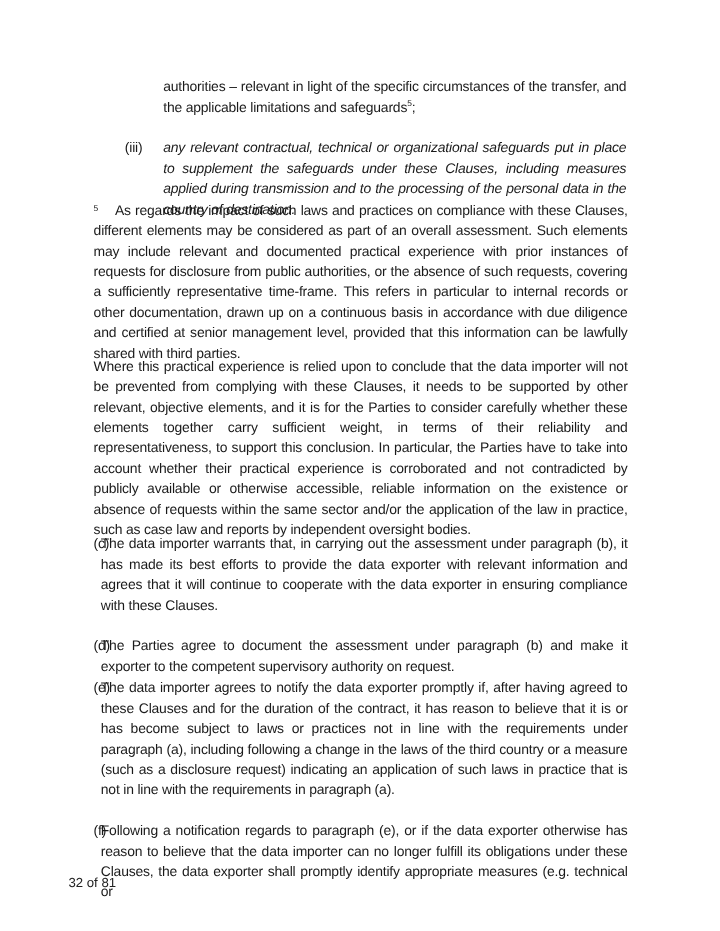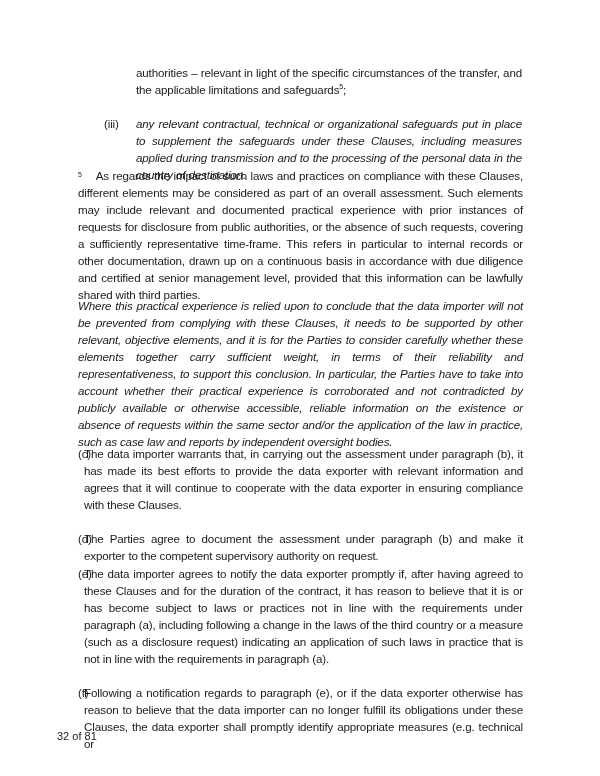--- a/index.html
+++ b/index.html
@@ -7,21 +7,21 @@
          font-family: "Liberation Sans", "DejaVu Sans", sans-serif; color: #1a1a1a; }
   .page { position: absolute; left: 0; top: 0; width: 600px; height: 776px; }
   .txt { font-size: 11.6px; line-height: 17px; text-align: justify; letter-spacing: -0.15px; }
   .block { position: absolute; }
   .sub-cont { left: 136px; top: 64px; width: 386px; }
   .item-iii { left: 104px; top: 115px; width: 418px; }
   .item-iii .lbl { position: absolute; left: 0; top: 0; }
   .item-iii .body { margin-left: 32px; font-style: italic; }
   .footnote { left: 78px; top: 167px; width: 445px; }
   .footnote .fn-mark { font-size: 7px; vertical-align: top; position: relative; top: -1px; margin-right: 14px; }
-  .para2 { left: 78px; top: 297px; width: 445px; font-style: italic; }
+  .para2 { left: 78px; top: 297px; width: 445px; }
   .list-item { position: absolute; left: 78px; width: 445px; }
   .list-item .lbl { position: absolute; left: 0; top: 0; }
   .list-item .body { margin-left: 6px; }
   .item-c { top: 445px; }
   .item-d { top: 530px; }
   .item-e { top: 565px; }
   .item-f { top: 684px; }
   sup { font-size: 7px; line-height: 0; }
   .page-num { position: absolute; left: 57px; top: 730px; font-size: 11px; color: #222; }
 </style>

